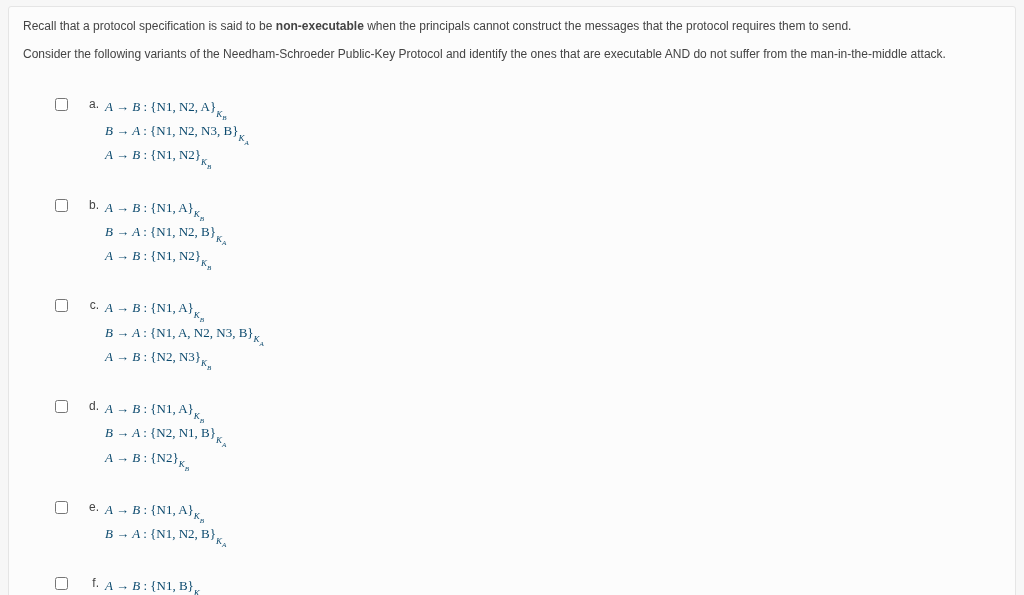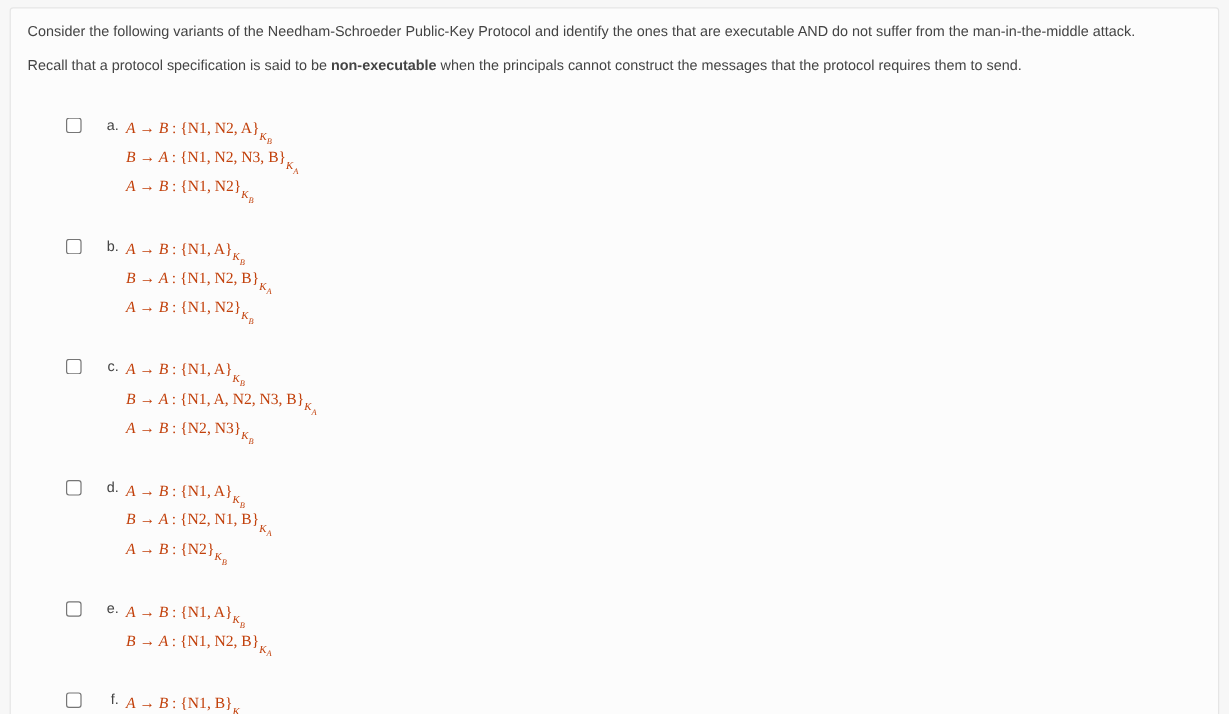--- a/index.html
+++ b/index.html
@@ -49,21 +49,21 @@
     text-align: right;
     padding-right: 6px;
     font-size: 12px;
     color: #444;
     margin-left: 6px;
   }
   .math {
     font-family: "Times New Roman", Times, serif;
     font-size: 13px;
     font-style: italic;
-    color: #c2410c;
+    color: #0c4a6e;
     line-height: 1.55;
   }
   .math .up { font-style: normal; }
   .math .line { display: block; white-space: nowrap; }
   .sub {
     font-size: 9px;
     vertical-align: sub;
     font-style: italic;
     position: relative;
     top: 2px;
@@ -76,24 +76,24 @@
     top: 1px;
   }
   strong { font-weight: bold; }
 </style>
 </head>
 <body>
 
 <div class="panel">
 
   <div class="intro">
-    <p>Consider the following variants of the Needham-Schroeder Public-Key Protocol and identify the ones that are executable AND do not suffer from the man-in-the-middle attack.</p>
     <p>
       <span>Recall that a protocol specification is said to be </span><strong>non-executable</strong><span> when the principals cannot construct the messages that the protocol requires them to send.</span>
     </p>
+    <p>Consider the following variants of the Needham-Schroeder Public-Key Protocol and identify the ones that are executable AND do not suffer from the man-in-the-middle attack.</p>
   </div>
 
   <div class="options" id="options">
       <div class="option">
         <input type="checkbox" class="cb" style="">
         <div class="letter">a.</div>
         <div class="math">
           <span class="line">A <span class="up">→</span> B <span class="up">:</span> <span class="up">{N1, N2, A}</span><span class="sub">K<span class="subsub">B</span></span></span>
           <span class="line">B <span class="up">→</span> A <span class="up">:</span> <span class="up">{N1, N2, N3, B}</span><span class="sub">K<span class="subsub">A</span></span></span>
           <span class="line">A <span class="up">→</span> B <span class="up">:</span> <span class="up">{N1, N2}</span><span class="sub">K<span class="subsub">B</span></span></span>

